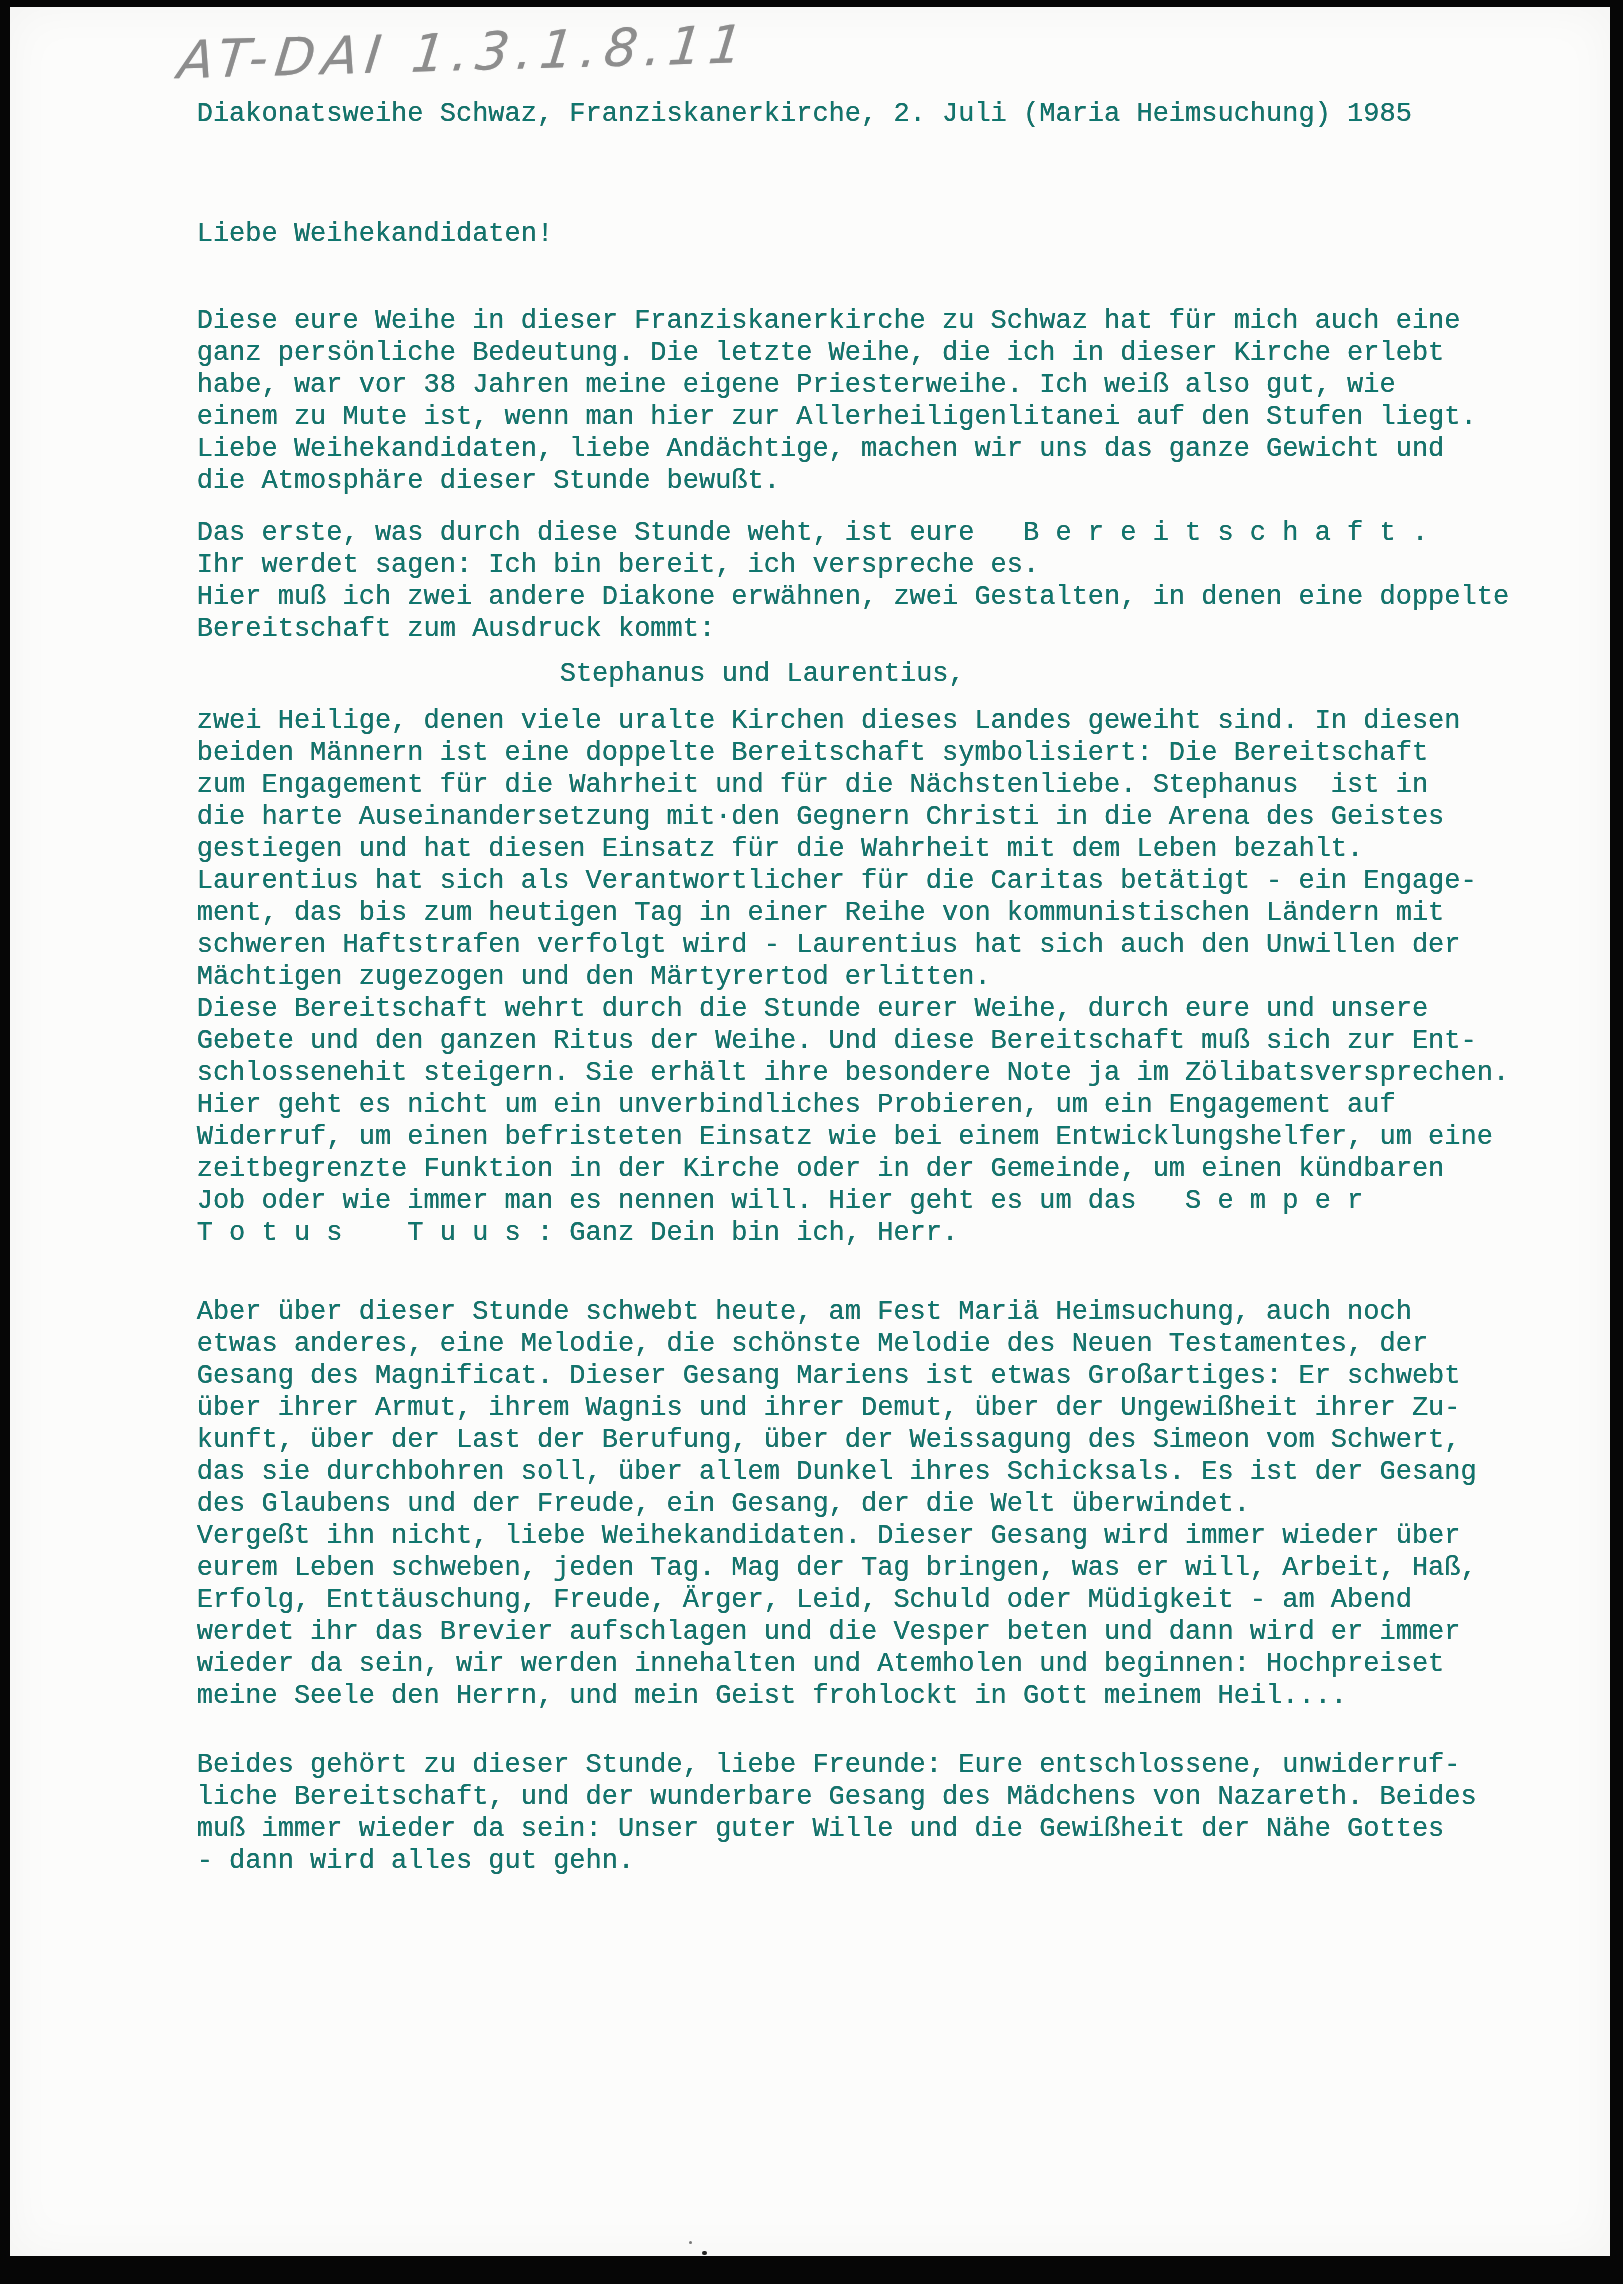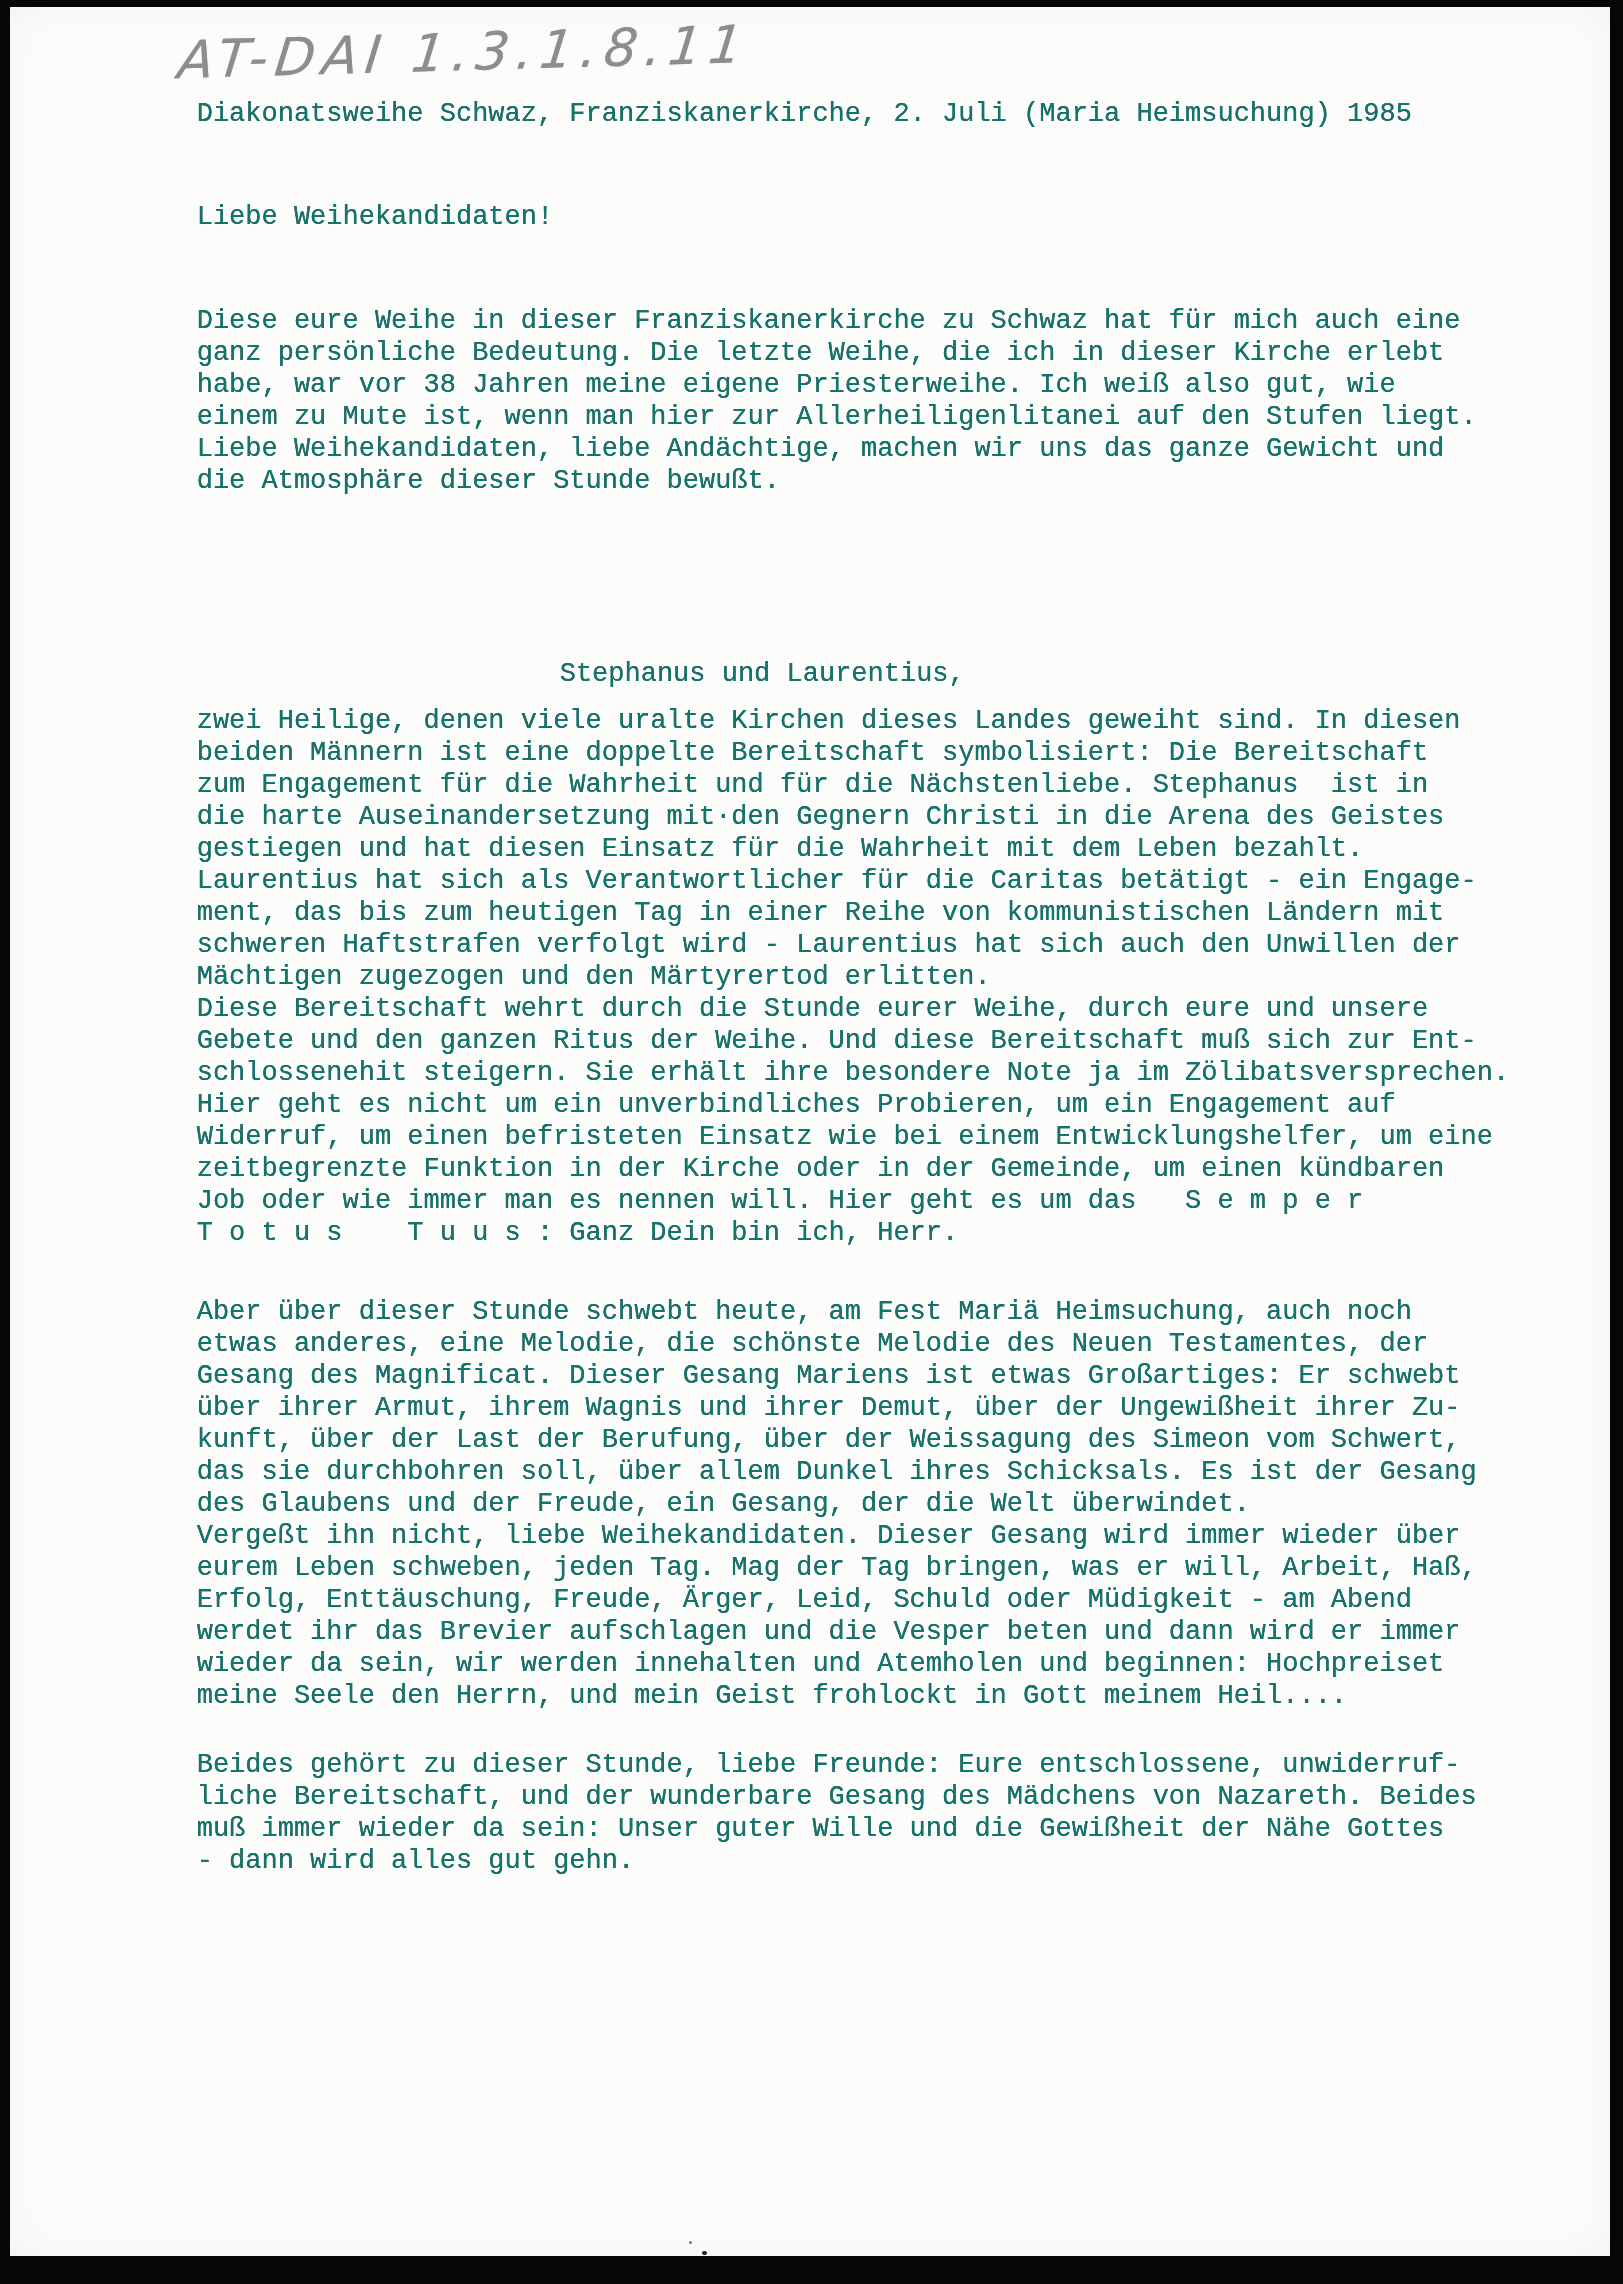--- a/index.html
+++ b/index.html
@@ -43,21 +43,21 @@
     font-family: "DejaVu Sans", sans-serif;
     font-style: italic;
     font-size: 52px;
     letter-spacing: 7.3px;
     white-space: pre;
     transform: rotate(-1.6deg) skewX(-8deg);
     transform-origin: left top;
     text-shadow: 0 0 0.8px rgba(120,120,120,0.5);
   }
   .block-title      { top: 91px; }
-  .block-salutation { top: 194px; }
+  .block-salutation { top: 211px; }
   .block-p1         { top: 298px; }
   .block-p2         { top: 510px; }
   .block-centered   { top: 651px; left: 550px; font-family: Liberation Mono, monospace; }
   .block-p3         { top: 698px; }
   .block-p4         { top: 1289px; }
   .block-p5         { top: 1742px; }
   .speck {
     position: absolute;
     background: #222;
     border-radius: 50%;
@@ -77,20 +77,24 @@
 
     <div class="typed block-salutation">Liebe Weihekandidaten!</div>
 
     <div class="typed block-p1">Diese eure Weihe in dieser Franziskanerkirche zu Schwaz hat für mich auch eine
 ganz persönliche Bedeutung. Die letzte Weihe, die ich in dieser Kirche erlebt
 habe, war vor 38 Jahren meine eigene Priesterweihe. Ich weiß also gut, wie
 einem zu Mute ist, wenn man hier zur Allerheiligenlitanei auf den Stufen liegt.
 Liebe Weihekandidaten, liebe Andächtige, machen wir uns das ganze Gewicht und
 die Atmosphäre dieser Stunde bewußt.</div>
 
+    <div class="typed block-p2">Das erste, was durch diese Stunde weht, ist eure   B e r e i t s c h a f t .
+Ihr werdet sagen: Ich bin bereit, ich verspreche es.
+Hier muß ich zwei andere Diakone erwähnen, zwei Gestalten, in denen eine doppelte
+Bereitschaft zum Ausdruck kommt:</div>
 
     <div class="typed block-centered">Stephanus und Laurentius,</div>
 
     <div class="typed block-p3">zwei Heilige, denen viele uralte Kirchen dieses Landes geweiht sind. In diesen
 beiden Männern ist eine doppelte Bereitschaft symbolisiert: Die Bereitschaft
 zum Engagement für die Wahrheit und für die Nächstenliebe. Stephanus  ist in
 die harte Auseinandersetzung mit·den Gegnern Christi in die Arena des Geistes
 gestiegen und hat diesen Einsatz für die Wahrheit mit dem Leben bezahlt.
 Laurentius hat sich als Verantwortlicher für die Caritas betätigt - ein Engage-
 ment, das bis zum heutigen Tag in einer Reihe von kommunistischen Ländern mit

